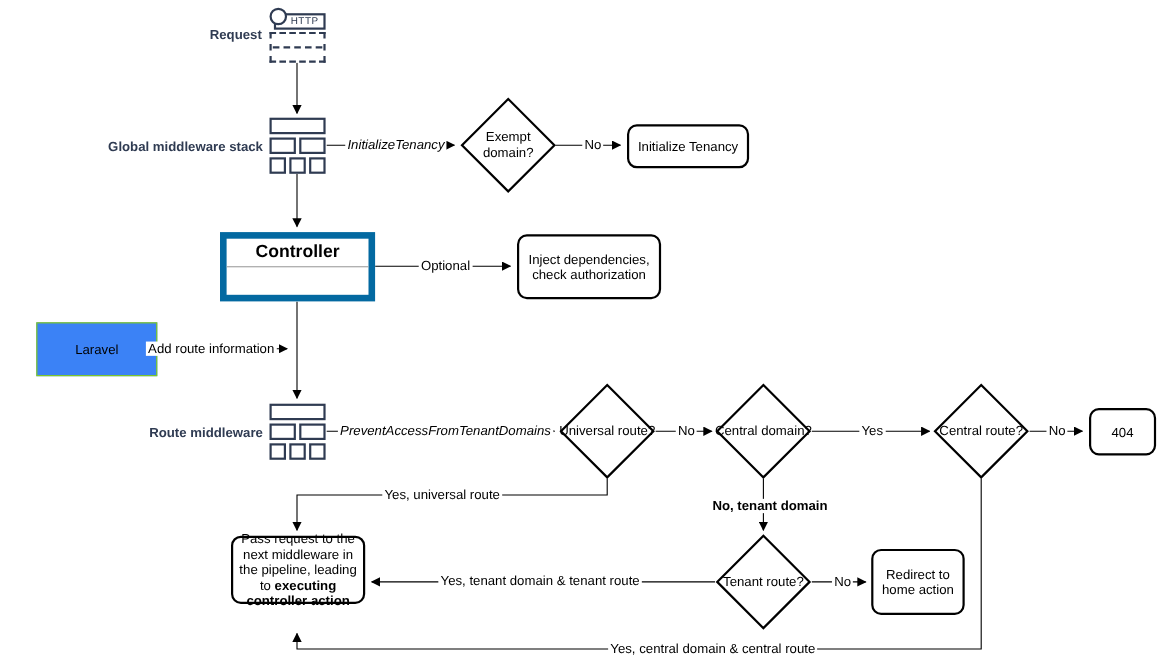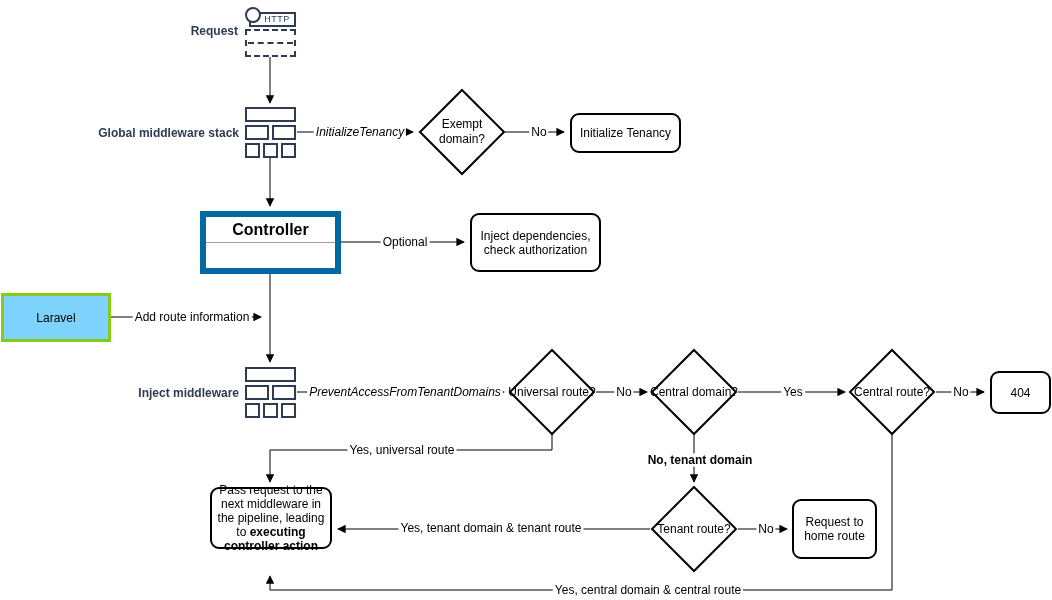--- a/index.html
+++ b/index.html
@@ -3,22 +3,22 @@
 <meta charset="utf-8">
 <style>
   html, body { margin: 0; padding: 0; background: #fff; }
   .canvas {
     position: relative; width: 1052px; height: 600px; background: #fff;
     font-family: "Liberation Sans", sans-serif; color: #000; overflow: hidden;
   }
   svg.layer { position: absolute; left: 0; top: 0; }
 
   
-  .box { position: absolute; box-sizing: border-box; border: 3px solid #84cc16; background: #7dd3fc;
-         display: flex; align-items: center; justify-content: center; font-size: 12px; text-align: center; }
+  .box { position: absolute; box-sizing: border-box; border: 1px solid #84cc16; background: #3b82f6;
+         display: flex; align-items: center; justify-content: center; font-size: 12px; text-align: center; margin-left: 32px; }
 
   
   .rbox { position: absolute; box-sizing: border-box; border: 2px solid #000; border-radius: 9px; background: #fff;
           display: flex; align-items: center; justify-content: center; font-size: 12px; text-align: center;
           line-height: 14px; padding: 2px; }
 
   
   .uml { position: absolute; box-sizing: border-box; border: 6px solid #0369a1; background: #fff; font-size: 16px; }
   .uml .uml-title { height: 25px; line-height: 25px; text-align: center; font-weight: bold; border-bottom: 1px solid #9e9e9e; }
   .uml .uml-body  { height: 36px; line-height: 36px; text-align: center; }
@@ -89,21 +89,21 @@
       <polygon points="462,90 504,132 462,174 420,132"></polygon>
       <polygon points="552,350 594,392 552,434 510,392"></polygon>
       <polygon points="694,350 736,392 694,434 652,392"></polygon>
       <polygon points="892,350 934,392 892,434 850,392"></polygon>
       <polygon points="694,487 736,529 694,571 652,529"></polygon>
     </g>
   </svg>
 
   <div class="stage" style="right:814px; top:24px;">Request</div>
   <div class="stage" style="right:813px; top:126px;">Global middleware stack</div>
-  <div class="stage" style="right:813px; top:386px;">Inject middleware</div>
+  <div class="stage" style="right:813px; top:386px;">Route middleware</div>
 
   <div class="http-icon">
     <div class="http-bar">HTTP</div>
     <div class="http-circle"></div>
     <div class="http-dashed">
       <div class="http-dashed-mid"></div>
     </div>
   </div>
 
   <div class="mw-icon" style="left:245px; top:107px;">
@@ -140,21 +140,21 @@
   <div class="uml" style="left:200px; top:211px; width:141px; height:63px;">
     <div class="uml-title">Controller</div>
   </div>
 
   <div class="rbox" style="left:470px; top:213px; width:131px; height:59px;">Inject dependencies, check authorization</div>
 
   <div class="box" style="left:1px; top:293px; width:110px; height:49px;">Laravel</div>
 
   <div class="rbox" style="left:990px; top:371px; width:61px; height:43px;">404</div>
 
-  <div class="rbox" style="left:792px; top:499px; width:85px; height:60px;">Request to home route</div>
+  <div class="rbox" style="left:792px; top:499px; width:85px; height:60px;">Redirect to home action</div>
 
   <div class="rbox" style="left:210px; top:487px; width:122px; height:62px;">
     <div class="pass-text"><span>Pass request to the next middleware in the pipeline, leading to </span><b>executing controller action</b></div>
   </div>
 
   <div class="dtext" style="left:462px; top:132px;">Exempt domain?</div>
   <div class="dtext" style="left:552px; top:392px;">Universal route?</div>
   <div class="dtext" style="left:694px; top:392px;">Central domain?</div>
   <div class="dtext" style="left:892px; top:392px;">Central route?</div>
   <div class="dtext" style="left:694px; top:529px;">Tenant route?</div>

